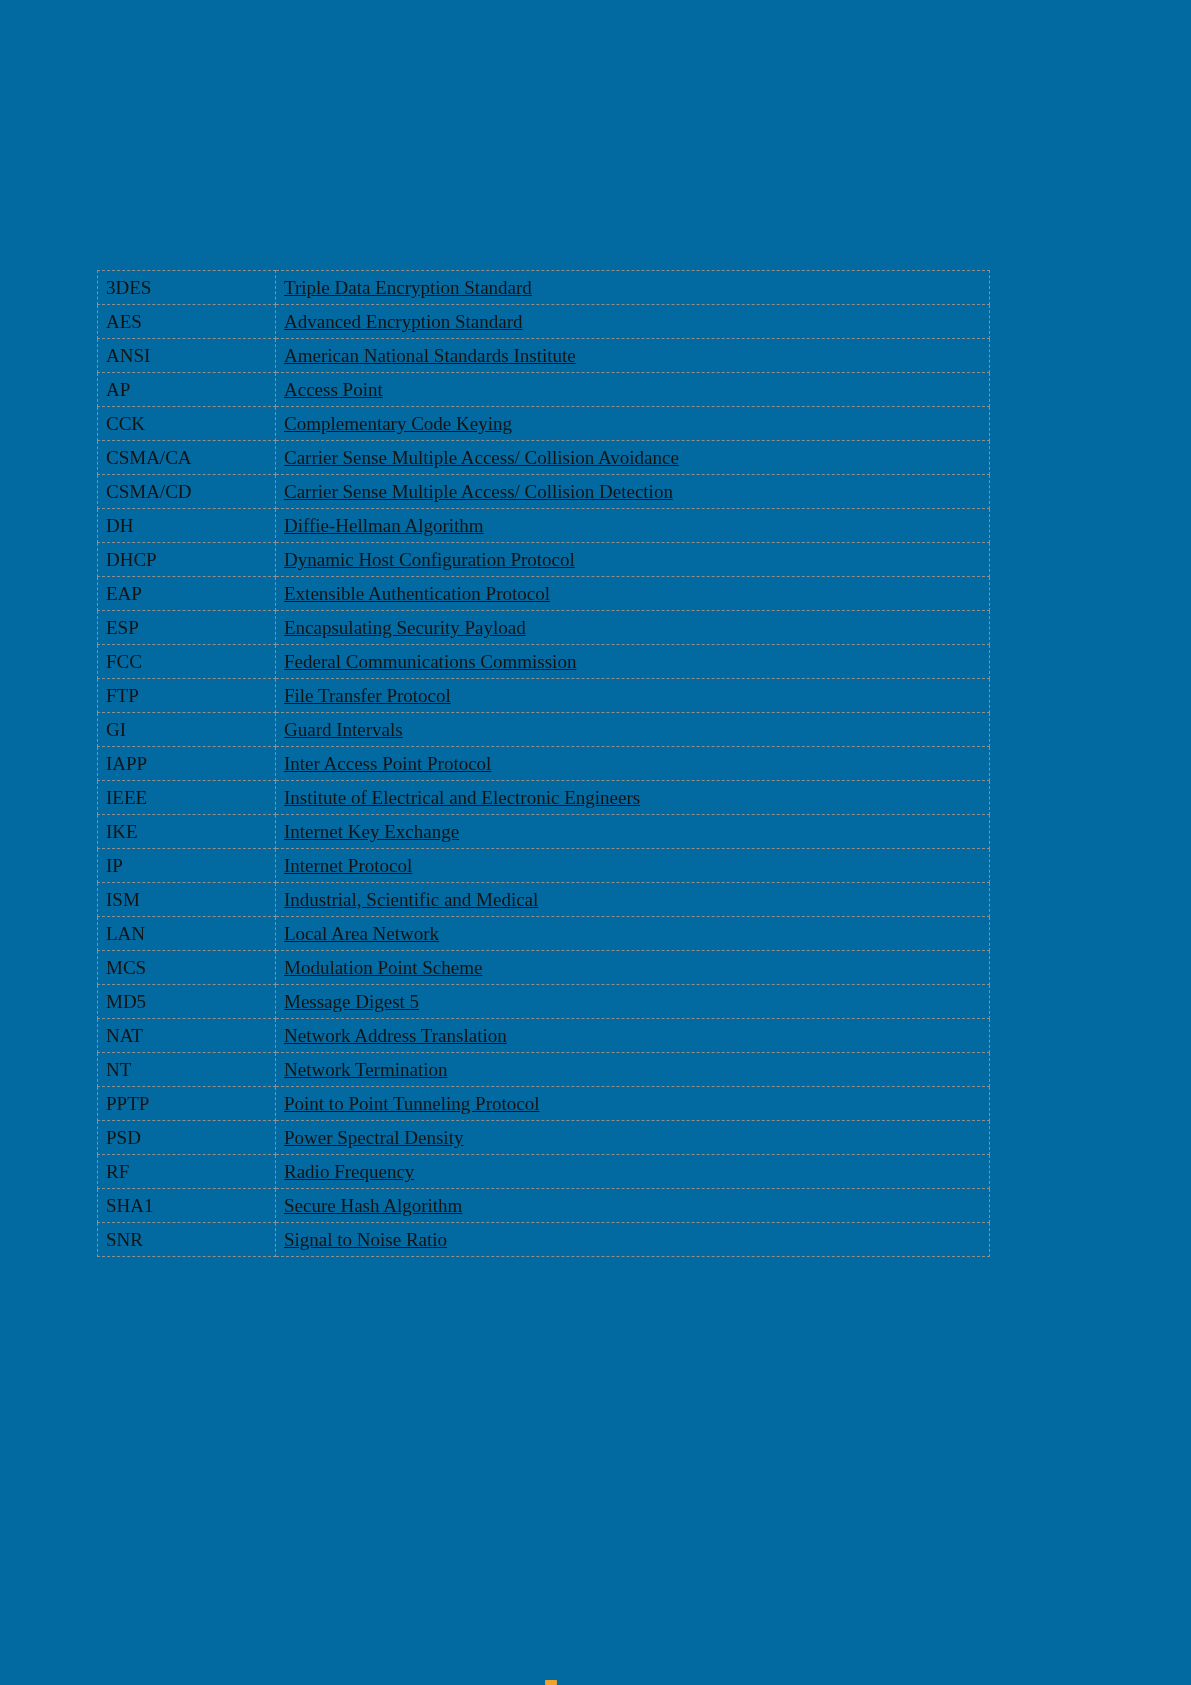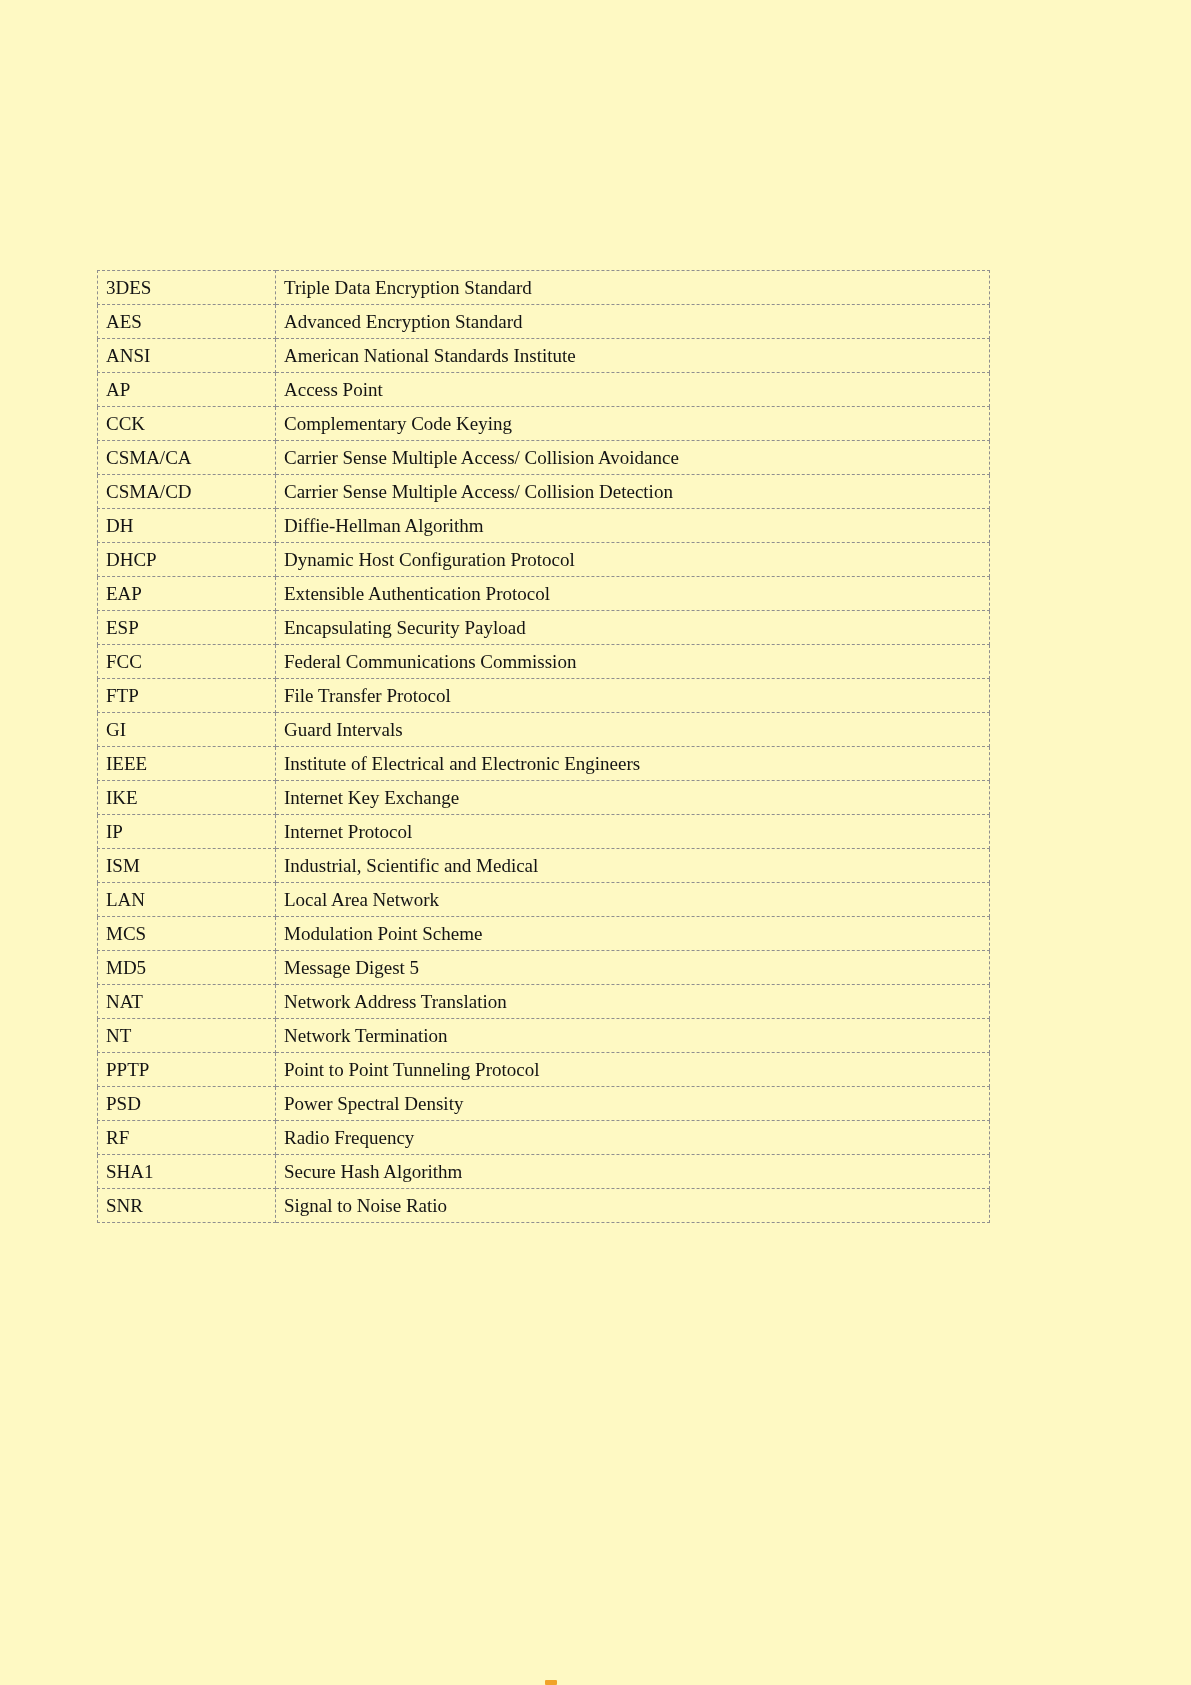--- a/index.html
+++ b/index.html
@@ -4,21 +4,21 @@
 <style>
   html, body {
     margin: 0;
     padding: 0;
     background: #ffffff;
   }
   .page {
     position: relative;
     width: 1191px;
     height: 1685px;
-    background: #fef9c3;
+    background: #0369a1;
     font-family: "Liberation Serif", "DejaVu Serif", serif;
     overflow: hidden;
   }
   table.glossary {
     position: absolute;
     left: 97px;
     top: 270px;
     width: 893px;
     border-collapse: collapse;
     table-layout: fixed;
@@ -31,20 +31,21 @@
     padding: 4px 6px 4px 8px;
     vertical-align: middle;
     white-space: nowrap;
     overflow: hidden;
   }
   td.col-acronym {
     width: 163px;
   }
   td.col-definition {
     width: auto;
+    text-decoration: underline;
   }
   .footer-mark {
     position: absolute;
     left: 545px;
     top: 1680px;
     width: 12px;
     height: 5px;
     border-radius: 1px;
   }
 </style>
@@ -104,20 +105,24 @@
         </tr>
         <tr>
           <td class="col-acronym">FTP</td>
           <td class="col-definition">File Transfer Protocol</td>
         </tr>
         <tr>
           <td class="col-acronym">GI</td>
           <td class="col-definition">Guard Intervals</td>
         </tr>
         <tr>
+          <td class="col-acronym">IAPP</td>
+          <td class="col-definition">Inter Access Point Protocol</td>
+        </tr>
+        <tr>
           <td class="col-acronym">IEEE</td>
           <td class="col-definition">Institute of Electrical and Electronic Engineers</td>
         </tr>
         <tr>
           <td class="col-acronym">IKE</td>
           <td class="col-definition">Internet Key Exchange</td>
         </tr>
         <tr>
           <td class="col-acronym">IP</td>
           <td class="col-definition">Internet Protocol</td>

